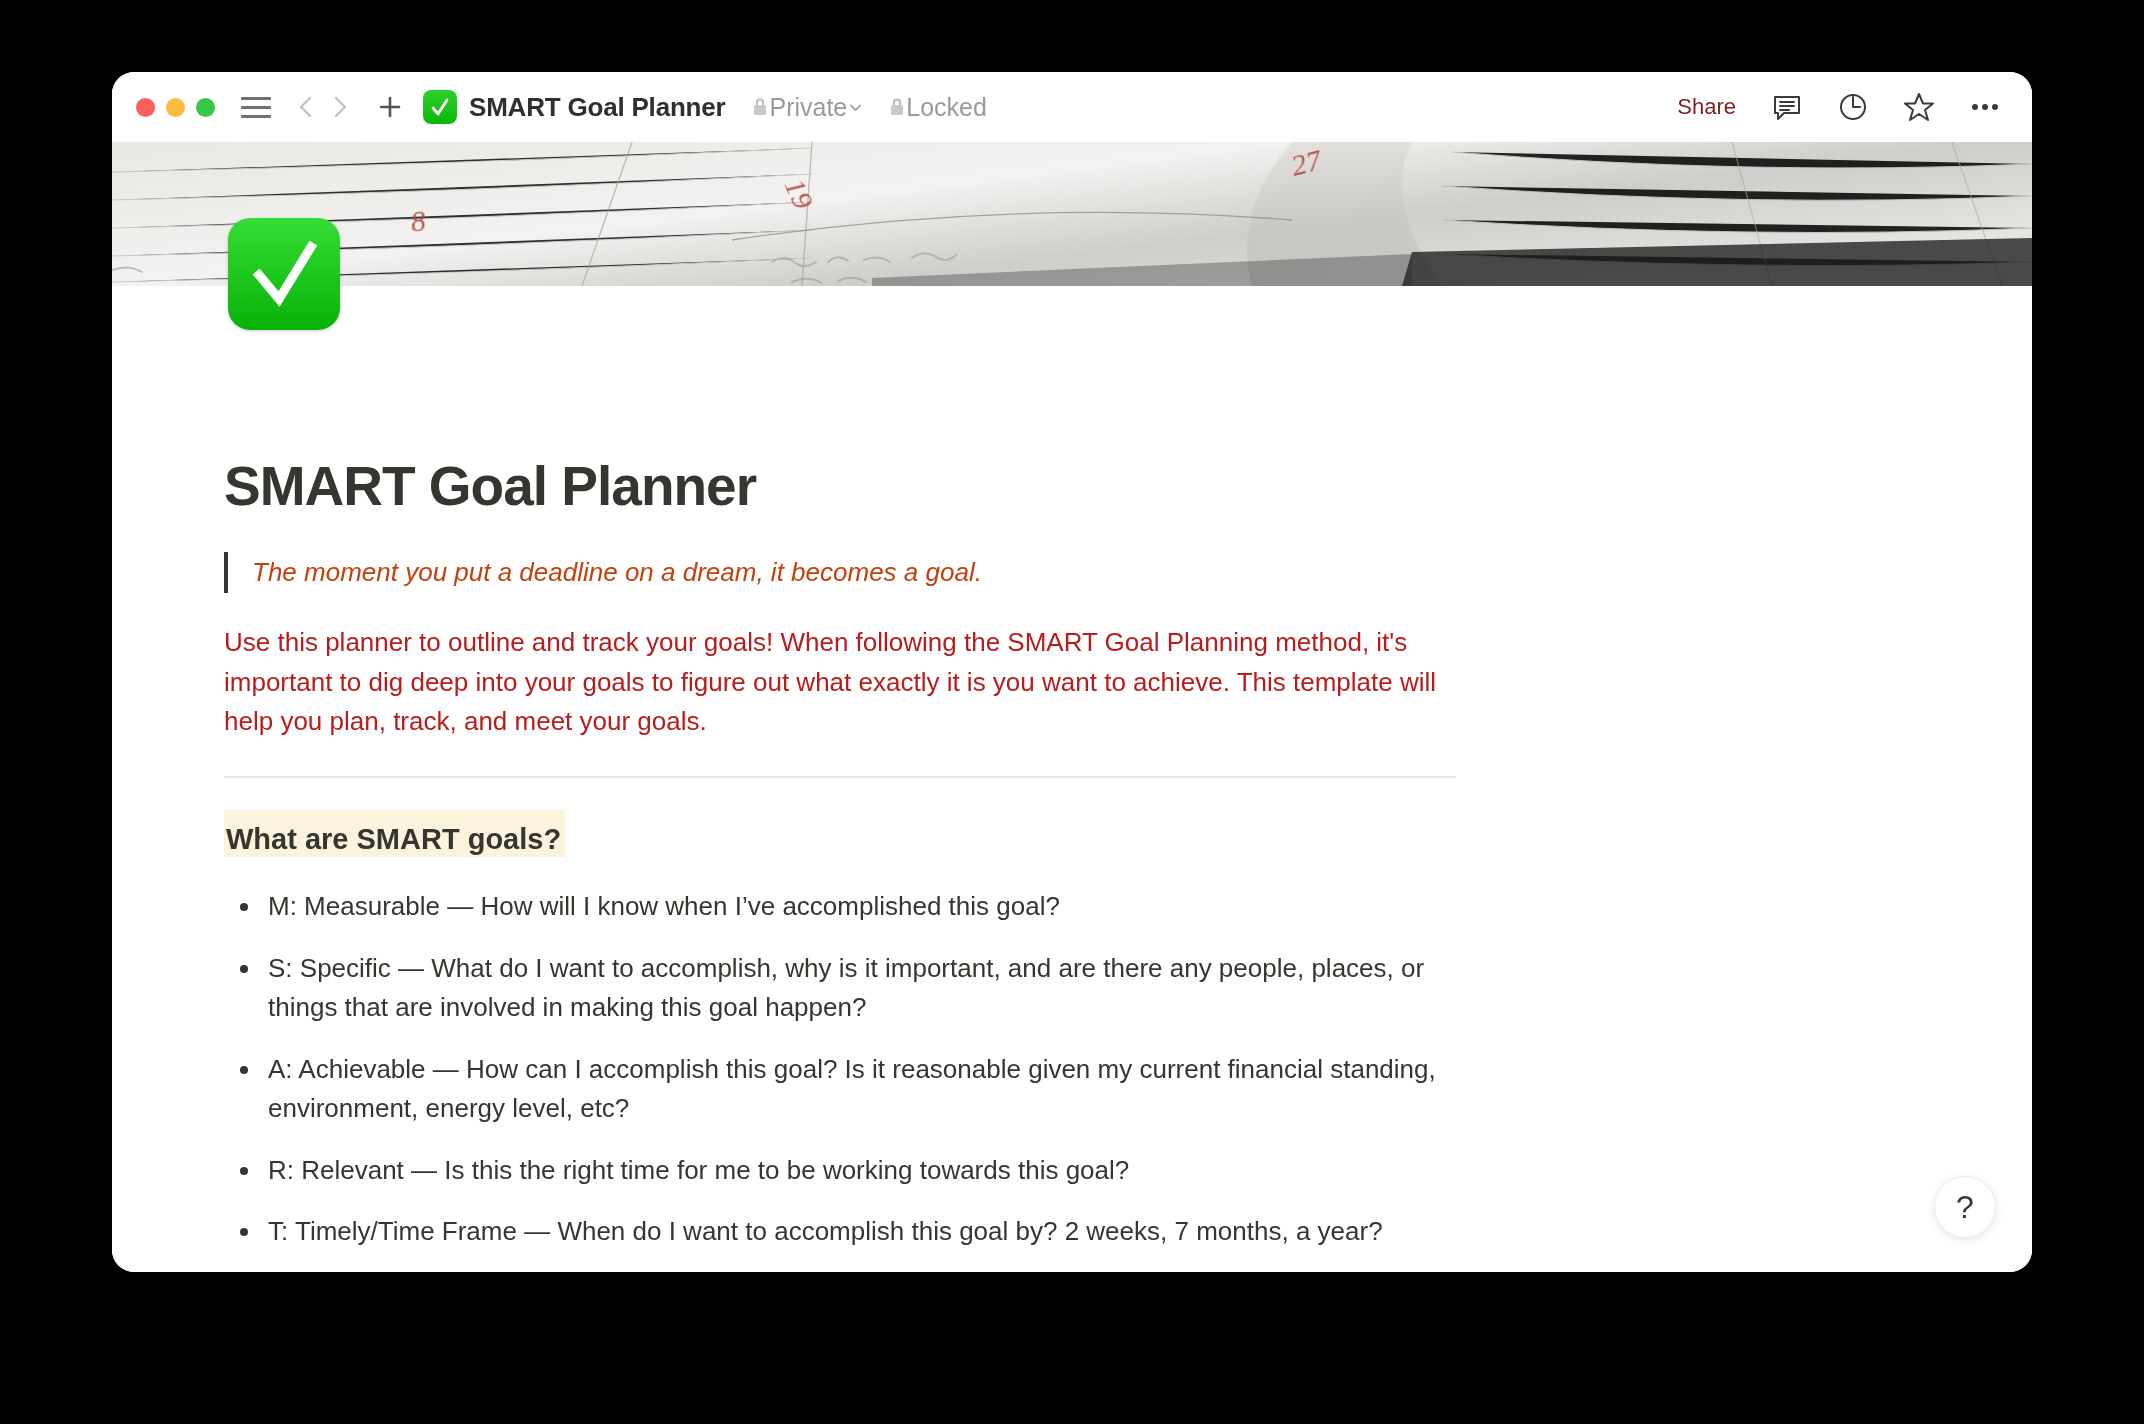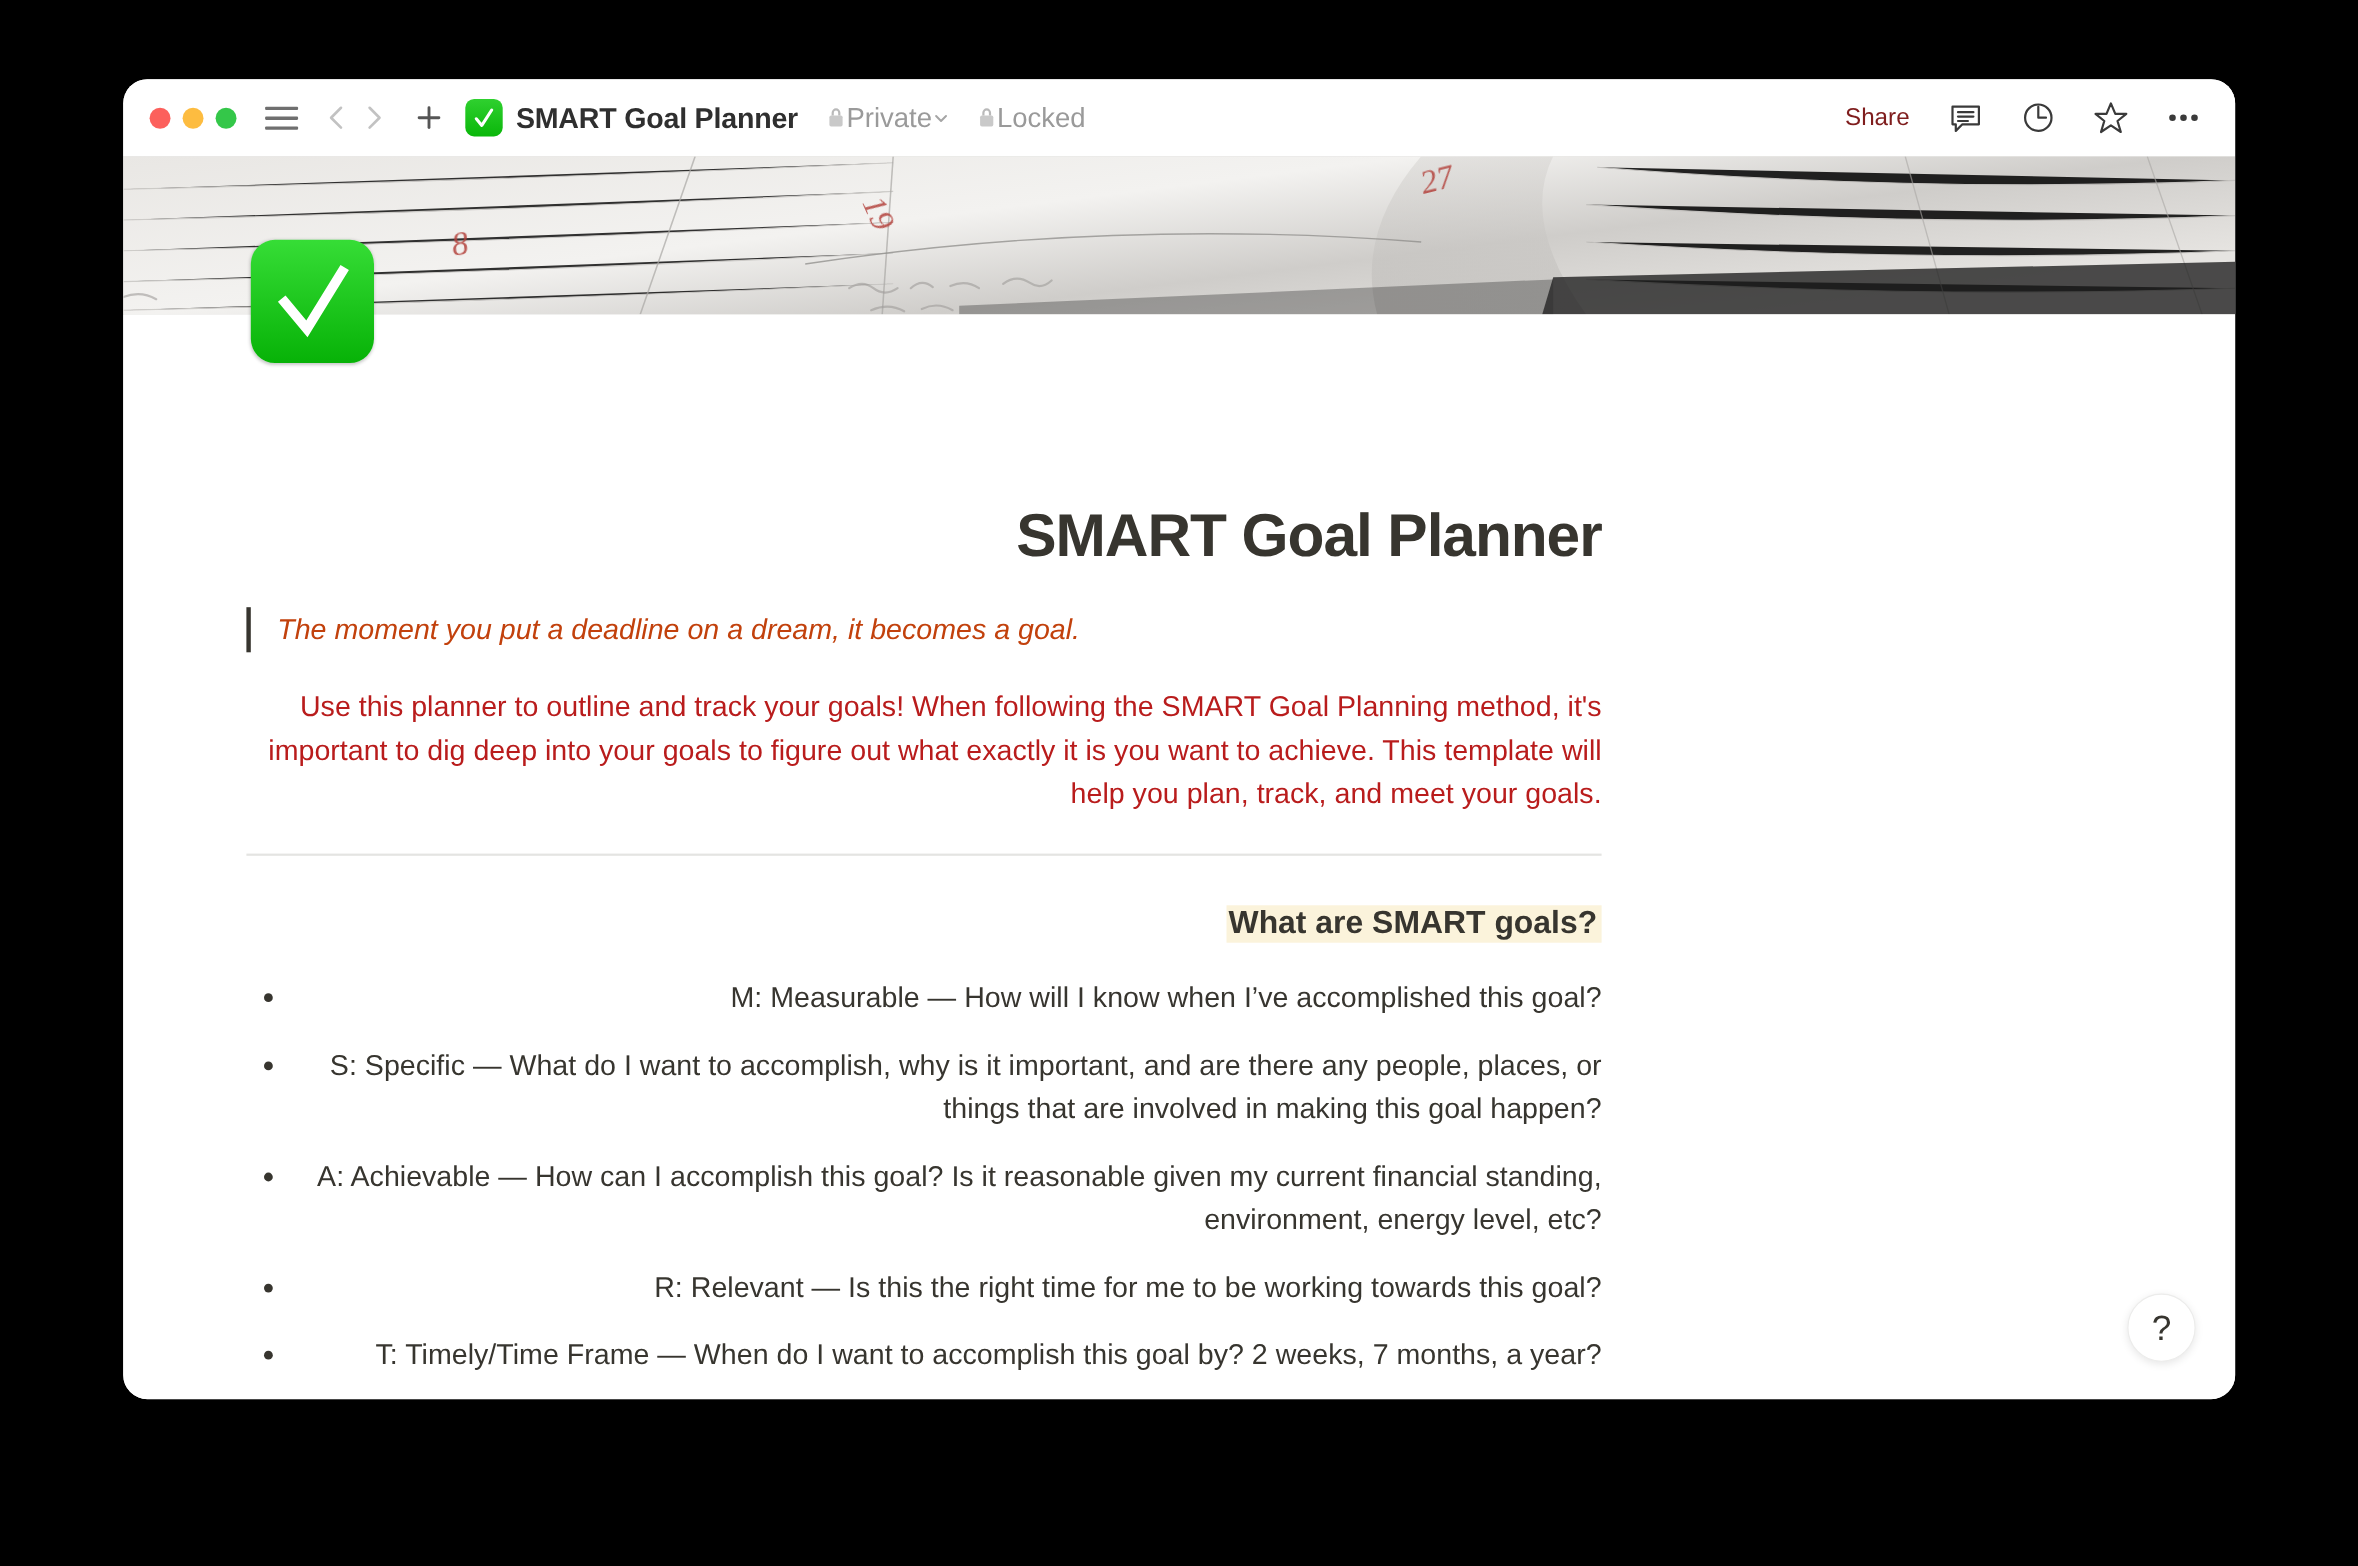--- a/index.html
+++ b/index.html
@@ -12,21 +12,20 @@
 
   .window {
     position: absolute;
     left: 112px; top: 72px;
     width: 1920px; height: 1200px;
     background: #ffffff;
     border-radius: 22px;
     overflow: hidden;
     display: flex;
     flex-direction: column;
-    text-align: right;
   }
 
   
   .toolbar {
     height: 70px;
     flex: 0 0 70px;
     background: #ffffff;
     display: flex;
     align-items: center;
     padding: 0 30px 0 24px;
@@ -146,21 +145,21 @@
     height: 2px; background: #e4e4e2;
     width: 1232px;
     margin: 0 0 40px 0;
   }
 
   .section-head {
     font-size: 29px; font-weight: 700; color: #37352f;
     background: #fbf3db;
     display: inline; 
     line-height: 1.5;
-    padding: 0 4px 2px 2px;
+    padding: 13px 4px 2px 2px;
     box-decoration-break: clone;
   }
   .section-head-wrap { margin-bottom: 26px; }
 
   ul.bullets { list-style: none; }
   ul.bullets li {
     position: relative;
     font-size: 26px; color: #37352f; line-height: 1.52;
     padding-left: 44px;
     margin-bottom: 22px;

